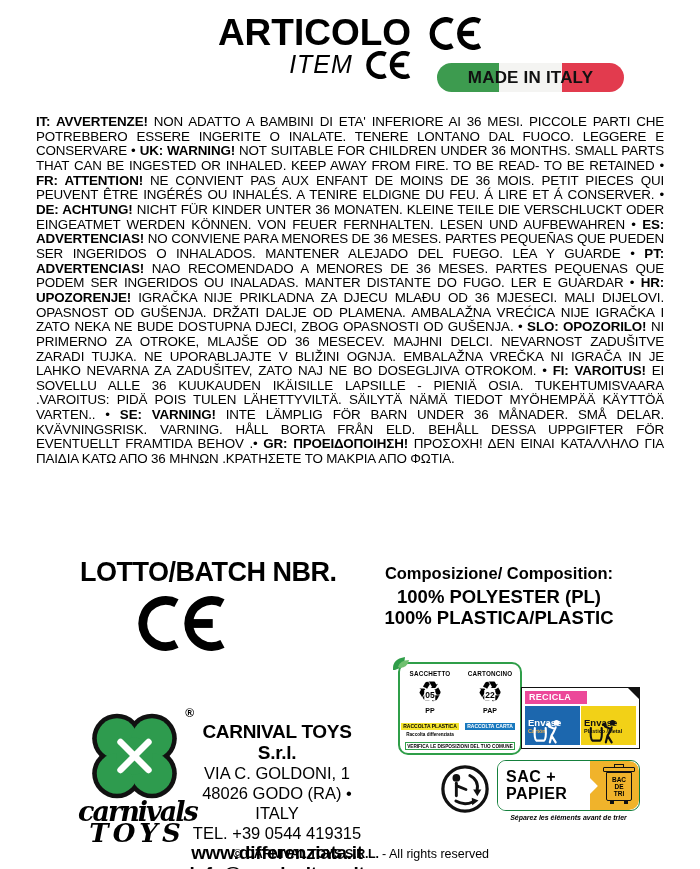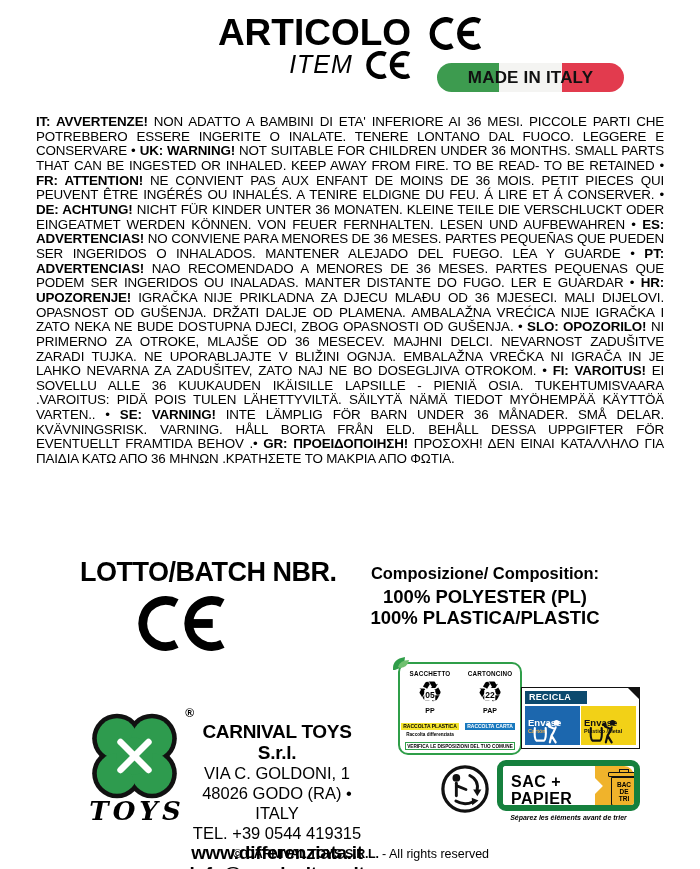--- a/index.html
+++ b/index.html
@@ -20,21 +20,21 @@
         font-size:17px;font-weight:800;letter-spacing:0.2px;color:#111;}
 
   
   .warnings{position:absolute;left:36px;top:115px;width:628px;font-size:13.4px;line-height:14.65px;
             letter-spacing:-0.15px;text-align:justify;}
   .warnings b{font-weight:800;}
 
   
   .batch-label{position:absolute;left:80px;top:557px;font-size:27px;font-weight:800;letter-spacing:-0.5px;}
   .big-ce{position:absolute;left:134px;top:596px;}
-  .composition{position:absolute;left:365px;top:564px;width:240px;text-align:center;}
+  .composition{position:absolute;left:379px;top:564px;width:240px;text-align:center;}
   .comp-title{font-size:16.5px;font-weight:800;margin-bottom:3px;}
   .comp-line{font-size:18.5px;font-weight:800;line-height:21px;}
 
   
   .eco-box{position:absolute;left:398px;top:662px;width:124px;height:93px;border:2.5px solid #2f9e49;
            border-radius:10px;box-sizing:border-box;background:#fff;}
   .leaf{position:absolute;left:-10px;top:-10px;}
   .eco-cols{display:flex;margin-top:6px;}
   .eco-col{flex:1;text-align:center;}
   .eco-name{font-size:6.3px;font-weight:800;letter-spacing:0.2px;}
@@ -44,21 +44,21 @@
   .eco-mat{font-size:7px;font-weight:800;}
   .eco-chip{display:inline-block;margin-top:2px;font-size:5px;font-weight:800;padding:0.5px 2px;}
   .chip-plastic{background:#f5e52e;color:#000;}
   .chip-carta{background:#1878be;color:#fff;}
   .chip-sub{font-size:4.6px;font-weight:700;line-height:5px;}
   .eco-note{position:absolute;left:5px;right:5px;bottom:3px;border:1px solid #2f9e49;font-size:4.7px;font-weight:800;
             text-align:center;padding:0.5px 0;}
 
   
   .recicla{position:absolute;left:521px;top:687px;width:119px;height:62px;background:#fff;border:1px solid #111;box-sizing:border-box;}
-  .rec-banner{position:absolute;top:3px;left:3px;height:13px;line-height:13px;background:#0c4a6e;color:#fff;
+  .rec-banner{position:absolute;top:3px;left:3px;height:13px;line-height:13px;background:#ec4899;color:#fff;
               font-size:9px;font-weight:800;padding:0 16px 0 4px;letter-spacing:0.3px;}
   .rec-fold{position:absolute;top:-1px;right:-1px;width:0;height:0;border-top:13px solid #111;border-left:13px solid transparent;}
   .rec-panels{position:absolute;left:3px;right:3px;top:18px;bottom:3px;display:flex;gap:1px;}
   .rec-panel{flex:1;padding:12px 3px;position:relative;overflow:hidden;}
   .rp-title{font-size:9.5px;font-weight:800;line-height:10px;}
   .rp-sub{font-size:5.5px;line-height:6px;font-weight:700;}
   .rp-blue{background:#1c67ae;color:#fff;}
   .rp-blue .rp-sub{color:#f0b046;}
   .rp-yellow{background:#f2d117;color:#111;}
   .rp-picto{position:absolute;left:3px;bottom:1px;}
@@ -70,21 +70,21 @@
                letter-spacing:-2px;margin-top:-2px;text-align:center;}
   .logo-toys{font-family:"DejaVu Serif",serif;font-style:italic;font-weight:800;font-size:26px;line-height:26px;
              letter-spacing:4px;margin-top:-4px;text-align:center;}
   .address{position:absolute;left:183px;top:721px;width:188px;text-align:center;}
   .addr-name{font-size:19px;font-weight:800;line-height:21px;letter-spacing:-0.3px;}
   .addr-line{font-size:16.5px;line-height:20px;}
   .addr-web{font-size:19px;font-weight:800;line-height:20.5px;letter-spacing:-0.3px;}
 
   
   .triman{position:absolute;left:440px;top:764px;}
-  .sac{position:absolute;left:497px;top:760px;width:143px;height:51px;border:6px solid #15803d;border-radius:9px;
+  .sac{position:absolute;left:497px;top:760px;width:143px;height:51px;border:1px solid #15803d;border-radius:9px;
        display:flex;overflow:hidden;background:#fff;box-sizing:border-box;}
   .sac-text{width:84px;background:#fff;padding:8px 0 0 8px;font-size:16px;font-weight:800;line-height:16.5px;letter-spacing:0.5px;}
   .sac-yellow{flex:1;background:#f0b32b;position:relative;border-radius:0 10px 10px 0;}
   .sac-yellow::before{content:"";position:absolute;left:-9px;top:50%;transform:translateY(-50%) rotate(45deg);
        width:14px;height:14px;background:#fff;}
   .bin{position:absolute;left:13px;top:3px;width:32px;}
   .bin-handle{width:10px;height:3px;border:1.5px solid #111;border-bottom:none;margin:0 auto;background:#f0b32b;box-sizing:border-box;}
   .bin-lid{width:32px;height:5px;border:1.5px solid #111;background:#f0b32b;box-sizing:border-box;border-radius:1px;}
   .bin-body{width:26px;margin:0 auto;height:29px;border:1.5px solid #111;border-top:1px solid #111;background:#f0b32b;
             box-sizing:border-box;font-size:6.5px;font-weight:800;line-height:7px;text-align:center;padding-top:3px;border-radius:0 0 2px 2px;}
@@ -224,20 +224,21 @@
         <circle cx="69" cy="31" r="22" fill="#2e9b4e"></circle>
         <circle cx="31" cy="69" r="22" fill="#2e9b4e"></circle>
         <circle cx="69" cy="69" r="22" fill="#2e9b4e"></circle>
         <circle cx="50" cy="50" r="20" fill="#2e9b4e"></circle>
         <g transform="rotate(45 50 50)">
           <rect x="25" y="46.5" width="50" height="7" rx="3.5" fill="#fff"></rect>
           <rect x="46.5" y="25" width="7" height="50" rx="3.5" fill="#fff"></rect>
         </g>
       </svg>
     </span>
+    <div class="logo-script">carnivals</div>
     <div class="logo-toys">TOYS</div>
   </div>
 
   <div class="address">
     <div class="addr-name">CARNIVAL TOYS S.r.l.</div>
     <div class="addr-line">VIA C. GOLDONI, 1</div>
     <div class="addr-line">48026 GODO (RA) • ITALY</div>
     <div class="addr-line">TEL. +39 0544 419315</div>
     <div class="addr-web">www.differenziata.it</div>
     <div class="addr-web">info@carnivaltoys.it</div>

